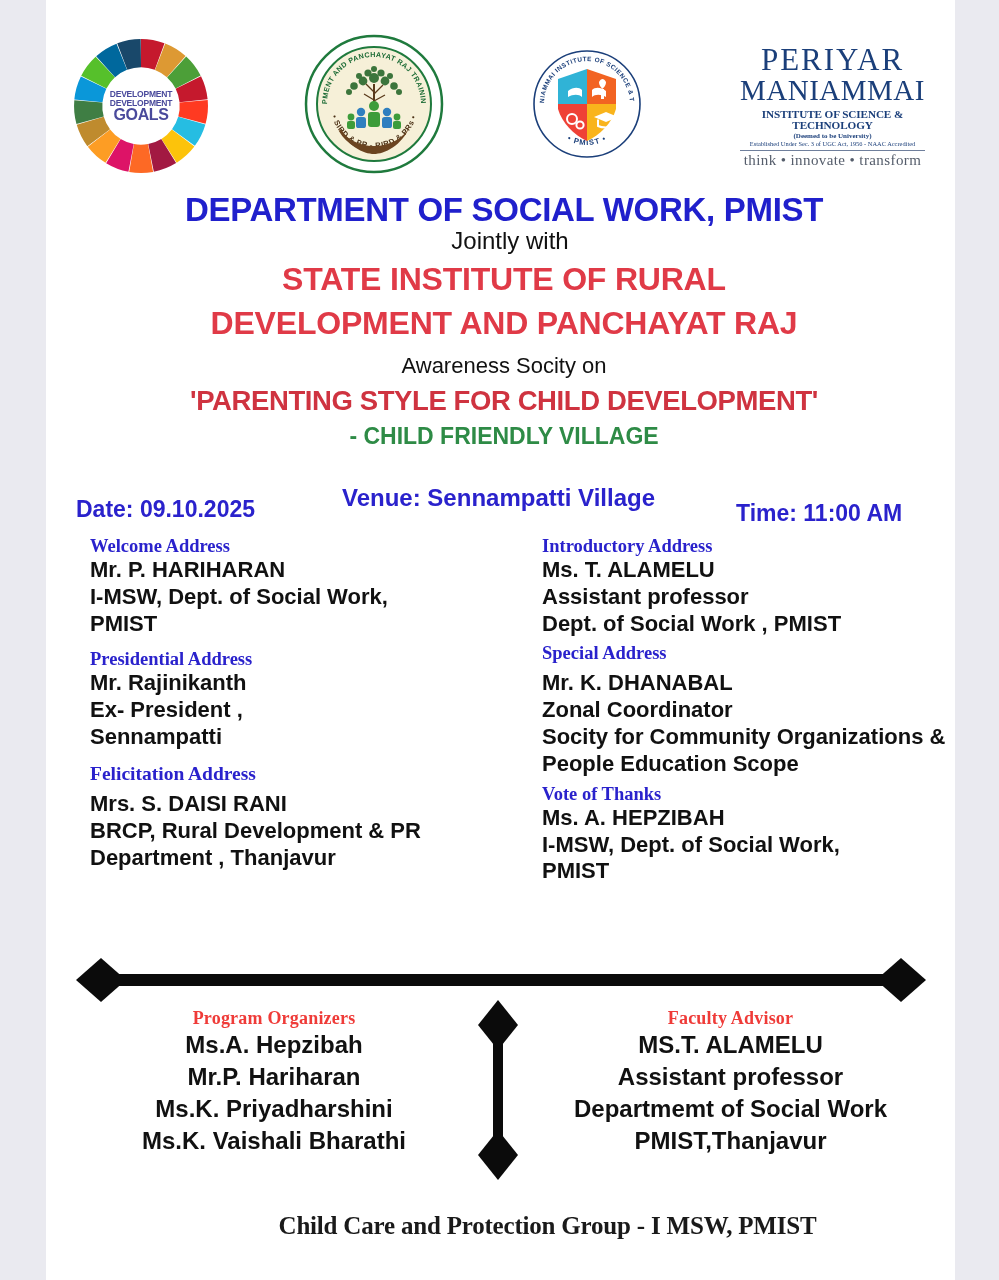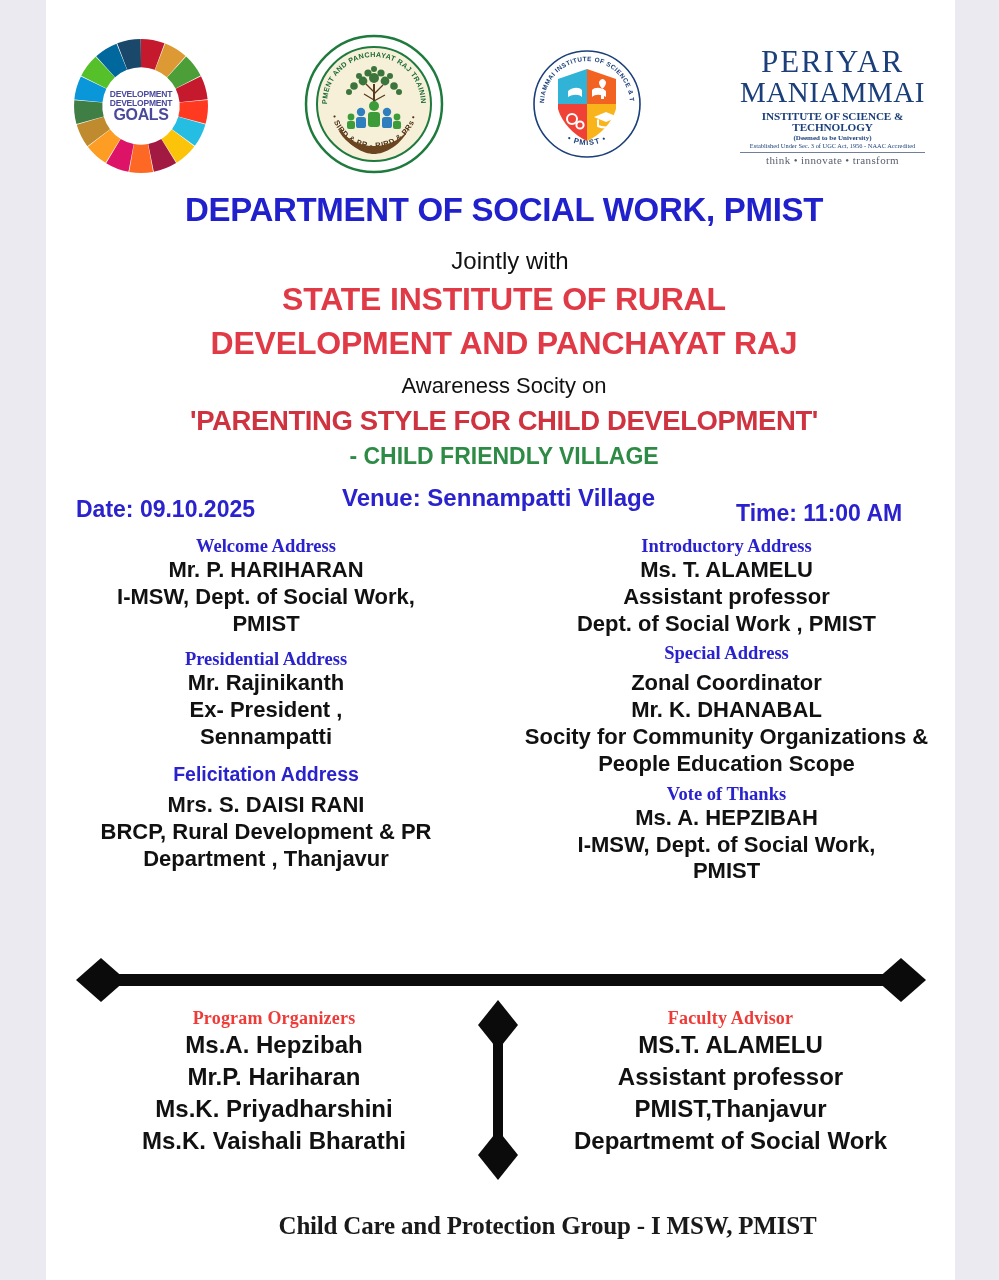--- a/index.html
+++ b/index.html
@@ -93,32 +93,32 @@
     font-family:"Liberation Serif", serif;
   }
   .periyar .p3 {
     font-size: 11.2px; font-weight: bold; letter-spacing:-0.1px; margin-top:4px;
     color:#1b3f7a;
   }
   .periyar .p4 { font-size: 7px; font-weight:bold; color:#1b3f7a; margin-top:2px; }
   .periyar .p5 { font-size: 6.4px; color:#1b3f7a; margin-top:1px; }
   .periyar hr  { border:none; border-top:1.6px solid #6f7f9c; margin:3px 10px 2px 10px; }
   .periyar .p6 {
-    font-size: 11px; color:#555d6b; letter-spacing:0.4px;
+    font-size: 15px; color:#555d6b; letter-spacing:0.4px;
     font-family:"Liberation Serif", serif;
   }
 
   
   .headline { position:absolute; left:0; top:192px; width:916px; text-align:center; }
   .h-dept {
     font-size: 33px; font-weight: bold; color:#2020cc;
     letter-spacing:-0.3px; line-height:1.1;
   }
   .h-jointly {
-    font-size: 24px; color:#111111; margin-top:20px; line-height:1.1;padding-left:12px;
+    font-size: 24px; color:#111111; margin-top:0; line-height:1.1;padding-left:12px;
   }
   .h-sird {
     font-size: 32px; font-weight:bold; color:#e03a47;
     line-height:1.25; margin-top:4px; letter-spacing:-0.2px;
   }
   .h-awareness { font-size:22px; color:#111111; margin-top:10px; }
   .h-topic {
     font-size:27.5px; font-weight:bold; color:#cf3340;
     margin-top:6px; letter-spacing:-0.4px;
   }
@@ -130,31 +130,31 @@
   .dvt {
     position:absolute; left:0; top:482px; width:909px; height:46px;
   }
   .dvt span { position:absolute; font-weight:bold; color:#2a22cc; }
   .dvt .date  { left: 30px;  top: 14px; font-size: 23px; }
   .dvt .venue { left: 296px; top: 2px;  font-size: 24px; }
   .dvt .time  { left: 690px; top: 18px; font-size: 23px; }
 
   
   .cols { position:absolute; left:0; top:536px; width:909px; }
-  .col { position:absolute; top:0; text-align:center; }
+  .col { position:absolute; top:0; text-align:left;padding-left:44px; }
   .col-left  { left: 0px;   width: 440px; }
   .col-right { left: 452px; width: 457px; }
 
   .role {
     color:#2a22cc; font-weight:bold;
     font-family:"Liberation Serif", serif;
     font-size:18.5px;
   }
   .role.sans {
-    font-family:Liberation Sans, sans-serif;
+    font-family:Liberation Serif, serif;
     font-size:19.5px; font-weight:bold;
   }
   .person {
     color:#111111; font-weight:bold; font-size:22px; line-height:1.22;
   }
   .gap-s { height:6px; }
   .gap-m { height:12px; }
 
   
   .divider { position:absolute; left:0; top:950px; width:909px; height:255px; }
@@ -397,22 +397,22 @@
           <div class="role">Introductory Address</div>
           <div class="person">Ms. T. ALAMELU</div>
           <div class="person">Assistant professor</div>
           <div class="person">Dept. of Social Work , PMIST</div>
         </div>
         <div class="gap-s"></div>
 
         <div>
           <div class="role">Special Address</div>
           <div class="gap-s"></div>
+          <div class="person">Mr. K. DHANABAL</div>
           <div class="person">Zonal Coordinator</div>
-          <div class="person">Mr. K. DHANABAL</div>
           <div class="person">Socity for Community Organizations &amp;</div>
           <div class="person">People Education Scope</div>
         </div>
         <div class="gap-s"></div>
 
         <div>
           <div class="role">Vote of Thanks</div>
           <div class="person">Ms. A. HEPZIBAH</div>
           <div class="person">I-MSW, Dept. of Social Work,</div>
           <div class="person">PMIST</div>
@@ -443,21 +443,21 @@
         <div class="bperson">Ms.A. Hepzibah</div>
         <div class="bperson">Mr.P. Hariharan</div>
         <div class="bperson">Ms.K. Priyadharshini</div>
         <div class="bperson">Ms.K. Vaishali Bharathi</div>
       </div>
 
       <div class="bcol bcol-right">
         <div class="bhead">Faculty Advisor</div>
         <div class="bperson">MS.T. ALAMELU</div>
         <div class="bperson">Assistant professor</div>
+        <div class="bperson">Departmemt of Social Work</div>
         <div class="bperson">PMIST,Thanjavur</div>
-        <div class="bperson">Departmemt of Social Work</div>
       </div>
     </div>
 
     <div class="footer">Child Care and Protection Group - I MSW, PMIST</div>
 
   </div>
 </div>
 
 </body></html>

